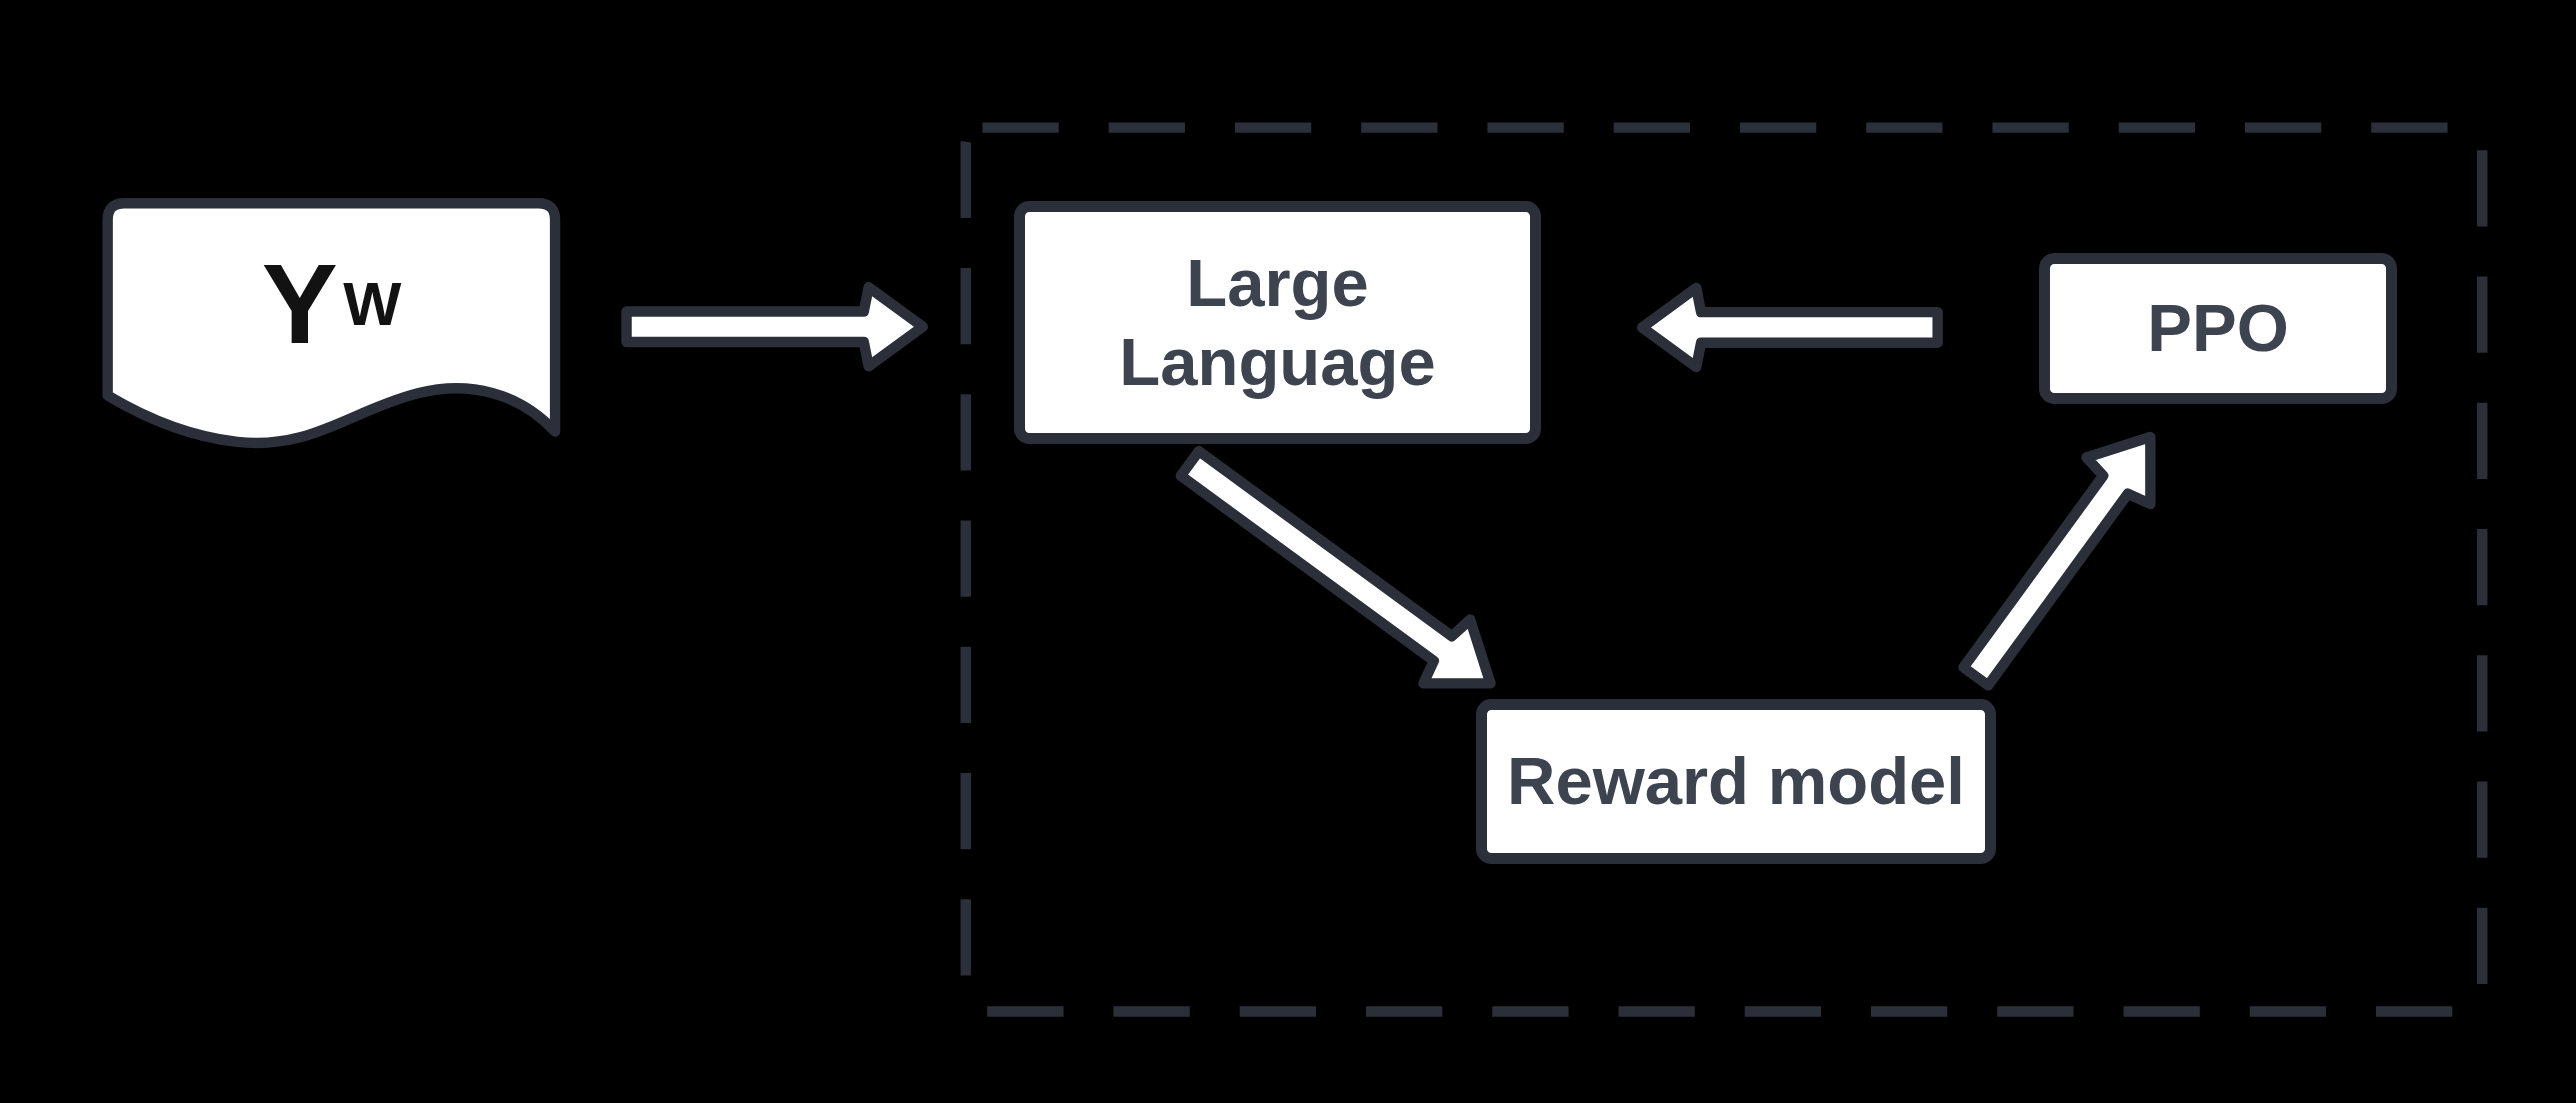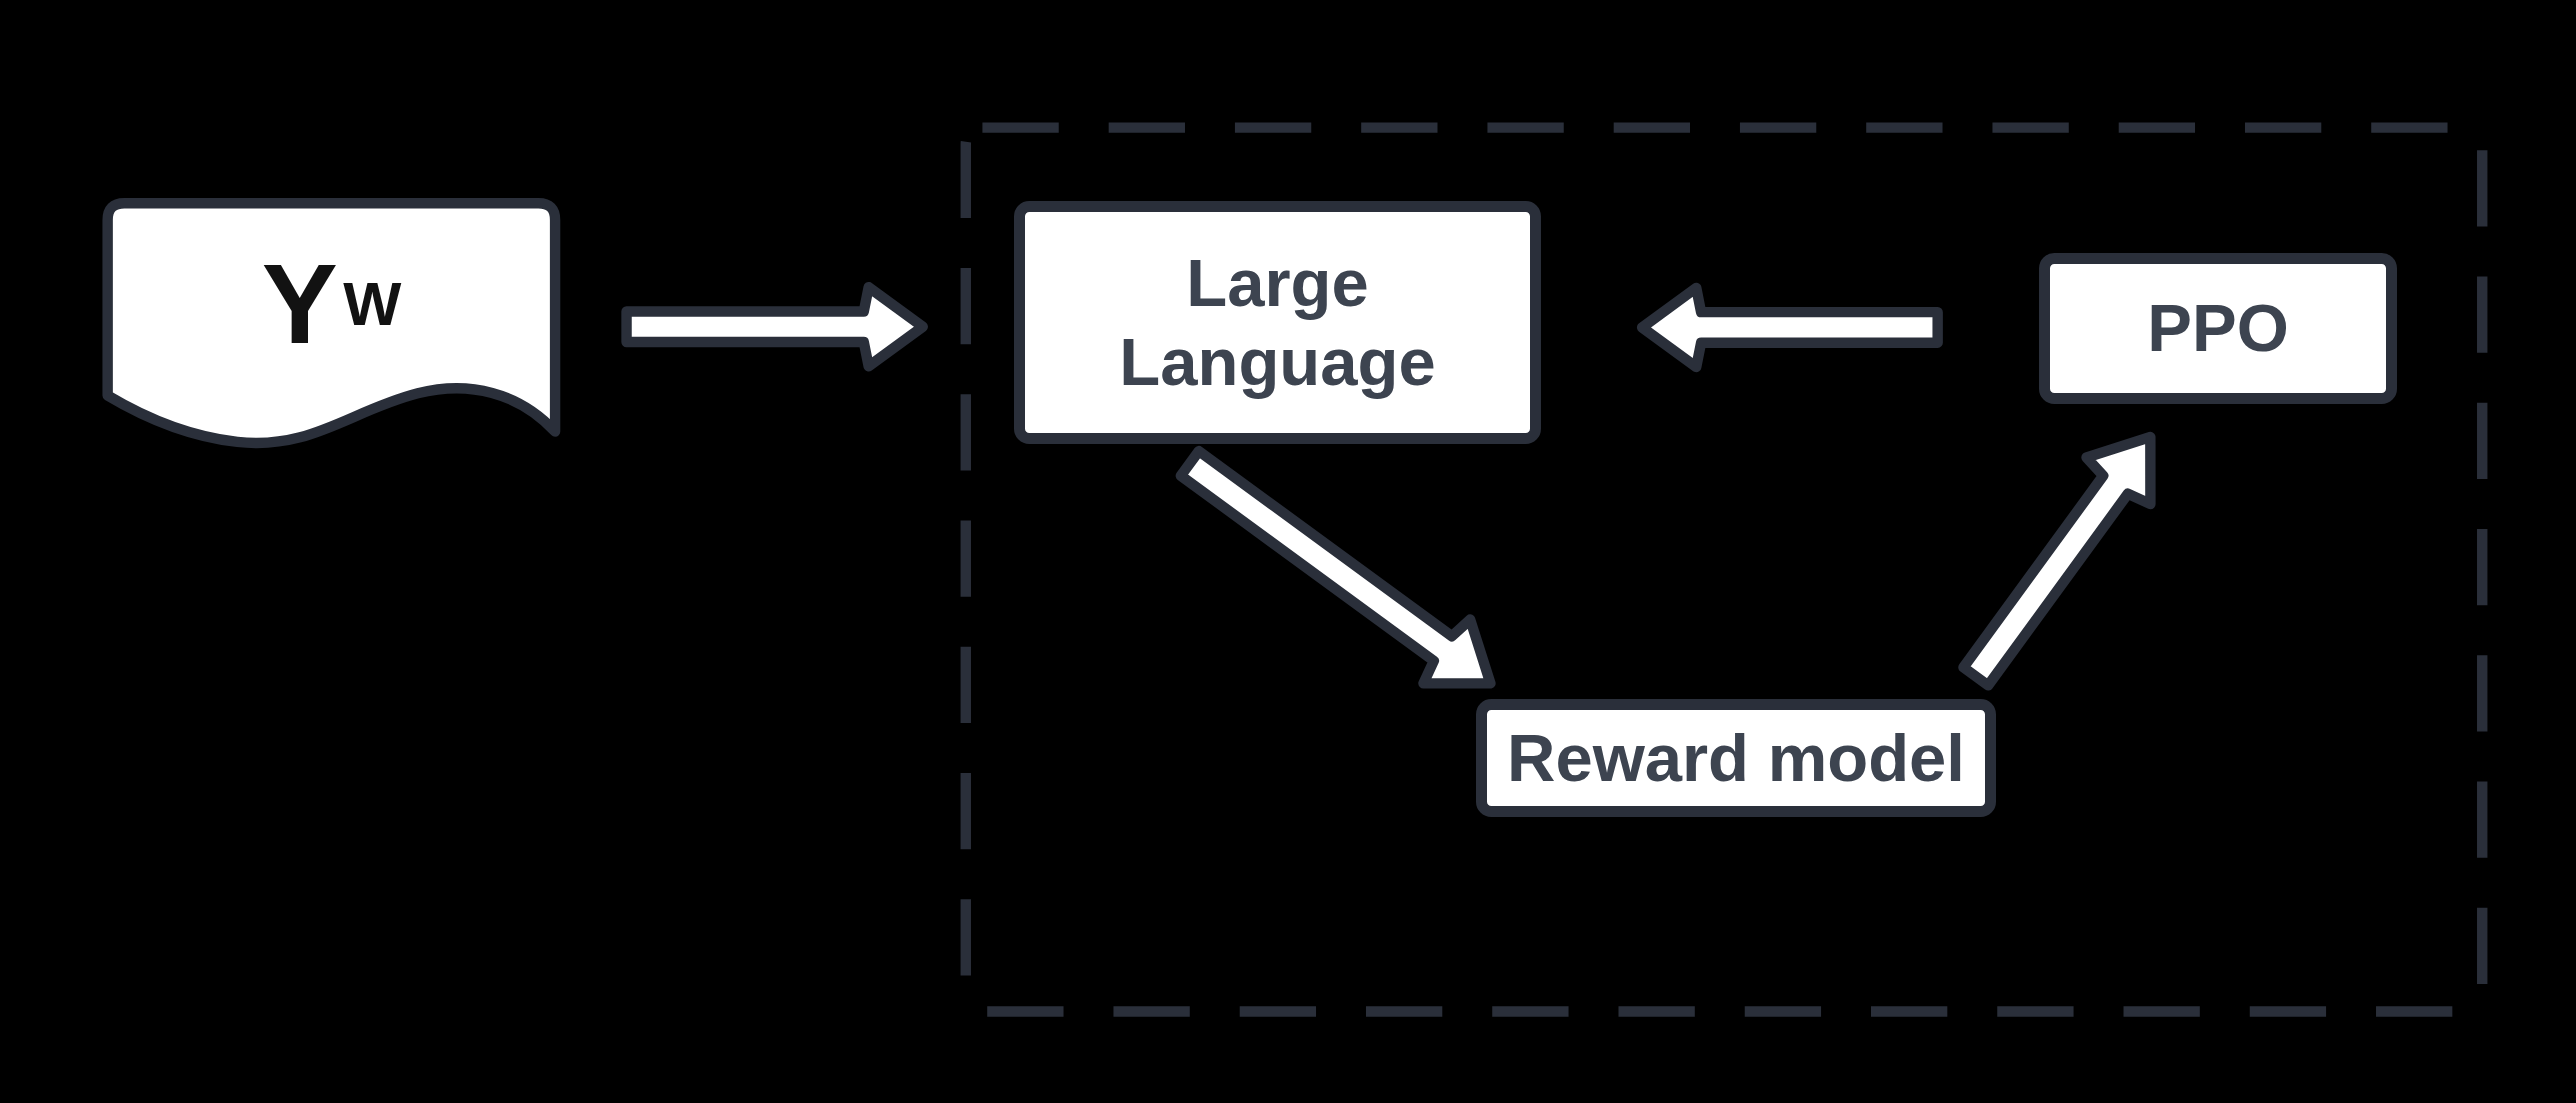--- a/index.html
+++ b/index.html
@@ -104,18 +104,18 @@
   </div>
 
   <div class="node-box" style="left:1014px; top:201px; width:527px; height:243px;">
     <span>Large Language</span>
   </div>
 
   <div class="node-box" style="left:2039px; top:253px; width:358px; height:151px;">
     <span>PPO</span>
   </div>
 
-  <div class="node-box" style="left:1476px; top:699px; width:520px; height:118px;">
+  <div class="node-box" style="left:1476px; top:699px; width:520px; height:165px;">
     <span>Reward model</span>
   </div>
 
 </div>
 
 
 </body></html>

